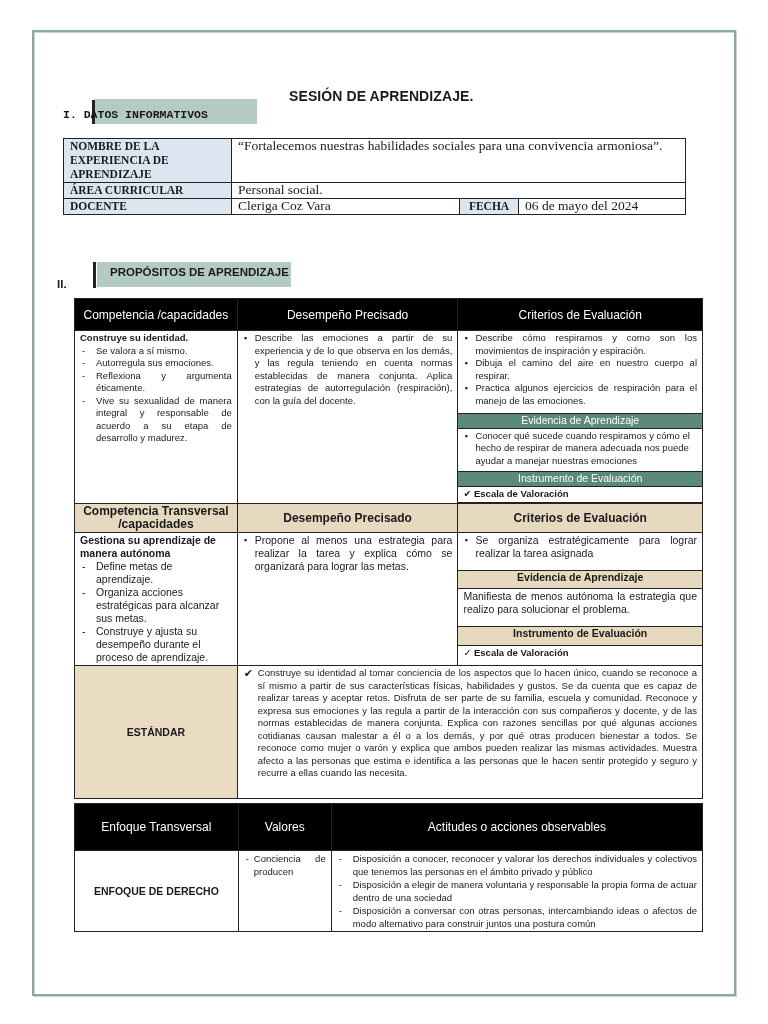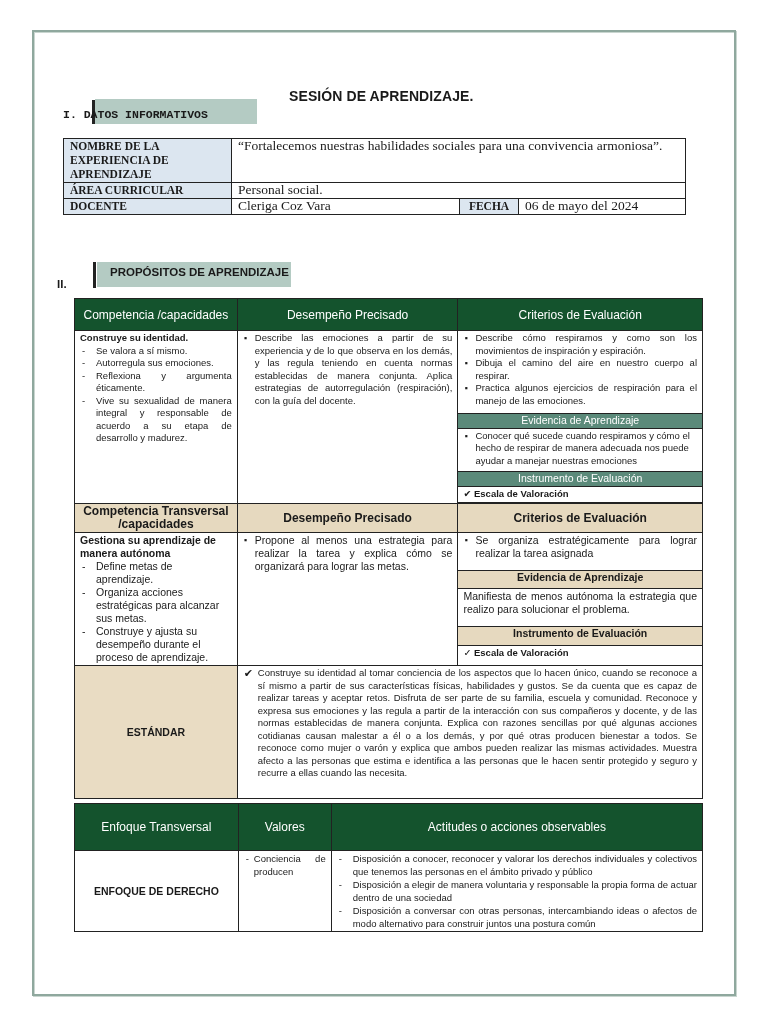--- a/index.html
+++ b/index.html
@@ -14,21 +14,21 @@
   .datos td{border:1px solid #222;padding:0 6px;font-size:12.5px;line-height:14px;vertical-align:top;}
   .datos td.lbl{background:#dce6f0;font-weight:bold;font-size:11.5px;width:155px;}
   .datos td.val{font-size:13.5px;}
   .datos td.fecha-lbl{background:#dce6f0;font-weight:bold;font-size:11.5px;text-align:center;width:46px;}
   .sec2-num{position:absolute;left:57px;top:266px;font-size:11.5px;font-weight:bold;margin-top:12px;}
   .sec2-bar{position:absolute;left:93px;top:262px;width:3px;height:26px;background:#222;}
   .sec2-band{position:absolute;left:97px;top:262px;width:194px;height:25px;background:#b4cbc3;}
   .sec2-label{position:absolute;left:110px;top:266px;font-size:11.5px;font-weight:bold;}
   .prop{position:absolute;left:74px;top:298px;width:629px;}
   .prop td{border:1px solid #222;font-size:9.5px;line-height:12.5px;vertical-align:top;padding:1px 5px;}
-  .hdr-green{background:#14532d;color:#fff;font-size:12px !important;text-align:center;vertical-align:middle !important;line-height:14px !important;}
+  .hdr-green{background:#000000;color:#fff;font-size:12px !important;text-align:center;vertical-align:middle !important;line-height:14px !important;}
   .hdr-tan{background:#e6d9bf;color:#1a1a1a;font-weight:bold;font-size:12px !important;text-align:center;vertical-align:middle !important;line-height:13px !important;}
   .sub-green{background:#5b8a7a;color:#fff;font-size:10.5px !important;text-align:center;padding:0 !important;line-height:13px !important;}
   .sub-tan{background:#e6d9bf;font-weight:bold;font-size:10.5px !important;text-align:center;padding:0 !important;line-height:13px !important;}
   .just{text-align:justify;}
   ul.sq{list-style:none;margin:0;padding:0;}
   ul.sq li{position:relative;padding-left:12px;}
   ul.sq li::before{content:"\25AA";position:absolute;left:1px;top:0;font-size:9px;}
   ul.dash{list-style:none;margin:0;padding:0;}
   ul.dash li{position:relative;padding-left:16px;}
   ul.dash li::before{content:"-";position:absolute;left:2px;}

